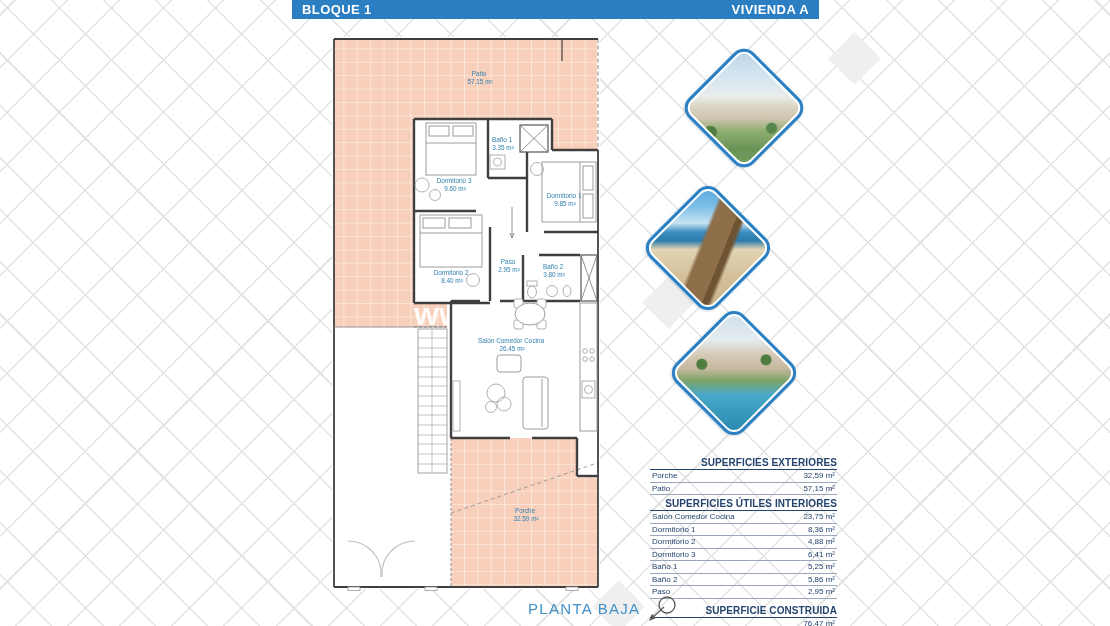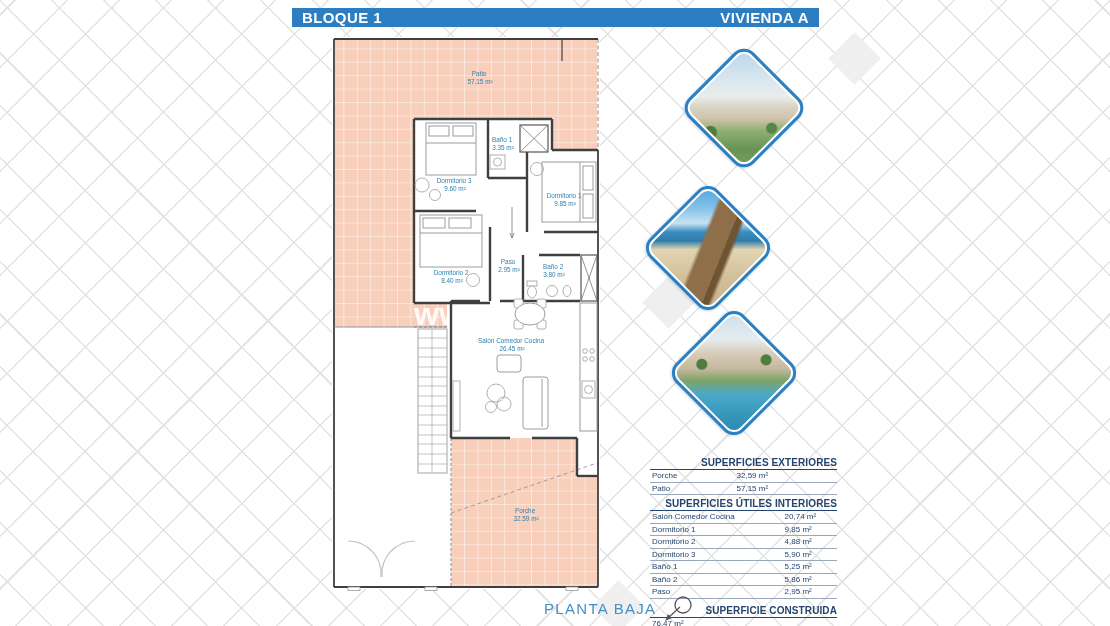--- a/index.html
+++ b/index.html
@@ -13,24 +13,24 @@
     background:
       repeating-linear-gradient(45deg,  rgba(0,0,0,0) 0 35.4px, #e4e4e4 35.4px 36.9px),
       repeating-linear-gradient(-45deg, rgba(0,0,0,0) 0 35.4px, #e4e4e4 35.4px 36.9px);
   }
   .shade { position:absolute; width:37px; height:37px; transform:rotate(45deg); background:#efefef; }
   .s1 { left:600px; top:588px; }
   .s2 { left:650px; top:284px; }
   .s3 { left:836px; top:40px; }
 
   .header {
-    position:absolute; left:292px; top:8px; width:527px; height:19px;
+    position:absolute; left:292px; top:0; width:527px; height:19px;
     background:#2b7ec2; color:#ffffff; display:flex; align-items:center;
     justify-content:space-between; padding:0 10px; box-sizing:border-box;
-    font-size:15px; font-weight:bold; letter-spacing:.4px;
+    font-size:13px; font-weight:bold; letter-spacing:.4px;
   }
 
   svg.plan { position:absolute; left:330px; top:35px; width:273px; height:557px; }
   svg.plan text { font-family:"Liberation Sans", sans-serif; }
   .room-label { fill:#2f80ae; font-size:6.4px; text-anchor:middle; }
 
   
   .diamond {
     position:absolute; border:3px solid #2a80c3; border-radius:14px;
     background:#fff; padding:2px; transform:rotate(45deg);
@@ -51,24 +51,24 @@
   .p3 { background:
     radial-gradient(circle at 28% 44%, #4e7d3f 0 5px, rgba(0,0,0,0) 6px),
     radial-gradient(circle at 72% 41%, #4e7d3f 0 5px, rgba(0,0,0,0) 6px),
     linear-gradient(180deg,#c3d8e6 0%,#e4ecf0 27%,#d6cbb8 37%,#c5b89e 47%,#7fa468 55%,#49a9c9 65%,#2f8fb4 85%,#2a85aa 100%); }
 
   
   .tables { position:absolute; left:650px; top:457px; width:187px; color:#24446e; }
   .tbl-title { font-size:10px; font-weight:bold; text-align:right; padding-bottom:1px; letter-spacing:.1px; }
   .tables table { width:100%; border-collapse:collapse; border-top:1.5px solid #24446e; }
   .tables td { font-size:8px; color:#24446e; padding:1px 2px 1.5px 2px; border-bottom:0.75px solid #9aa7ba; }
-  .tables td.val { text-align:left; white-space:nowrap; }
+  .tables td.val { text-align:right; white-space:nowrap; }
   .mt1 { margin-top:3px; } .mt2 { margin-top:6px; }
 
-  .floor-wrap { position:absolute; left:544px; top:595px; display:flex; align-items:center; }
+  .floor-wrap { position:absolute; left:528px; top:595px; display:flex; align-items:center; }
   .planta { color:#4292c8; font-size:15px; letter-spacing:1.3px; }
   .compass { margin-left:8px; }
 </style>
 </head>
 <body>
 
 <div class="page">
   <div class="lattice"></div>
   <div class="shade s1"></div>
   <div class="shade s2"></div>
@@ -290,33 +290,33 @@
       </tbody>
         </table>
     </div>
 
     <div class="mt1">
       <div class="tbl-title">SUPERFICIES ÚTILES INTERIORES</div>
       <table>
         <tbody>
             <tr>
           <td>Salón Comedor Cocina</td>
-          <td class="val">20,74 m²</td>
+          <td class="val">23,75 m²</td>
         </tr>
         <tr>
           <td>Dormitorio 1</td>
-          <td class="val">9,85 m²</td>
+          <td class="val">8,36 m²</td>
         </tr>
         <tr>
           <td>Dormitorio 2</td>
           <td class="val">4,88 m²</td>
         </tr>
         <tr>
           <td>Dormitorio 3</td>
-          <td class="val">5,90 m²</td>
+          <td class="val">6,41 m²</td>
         </tr>
         <tr>
           <td>Baño 1</td>
           <td class="val">5,25 m²</td>
         </tr>
         <tr>
           <td>Baño 2</td>
           <td class="val">5,86 m²</td>
         </tr>
         <tr>

